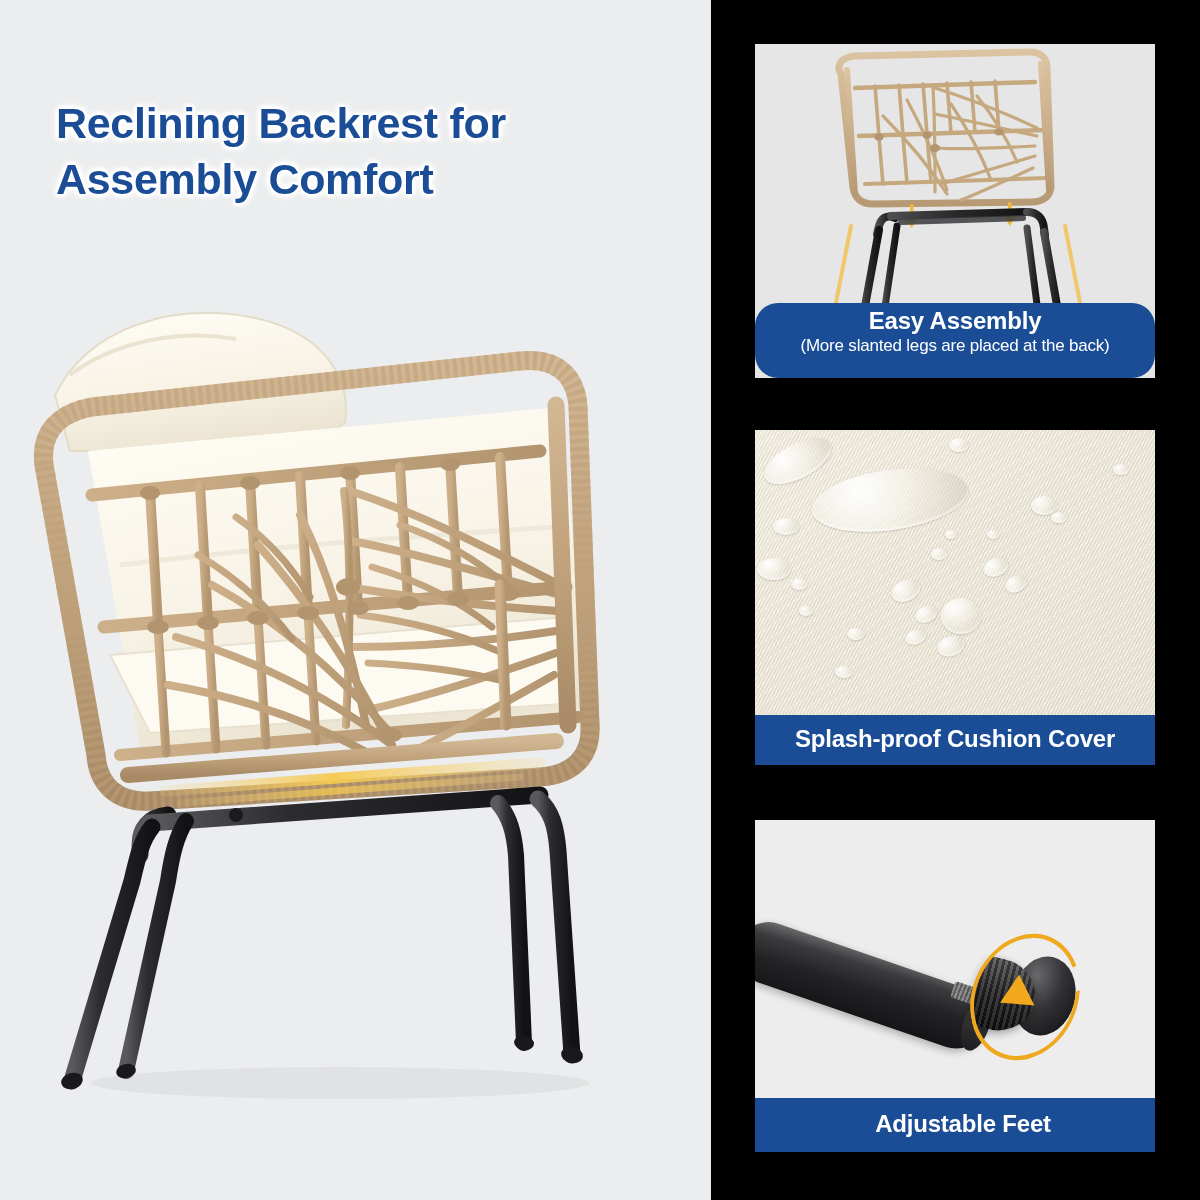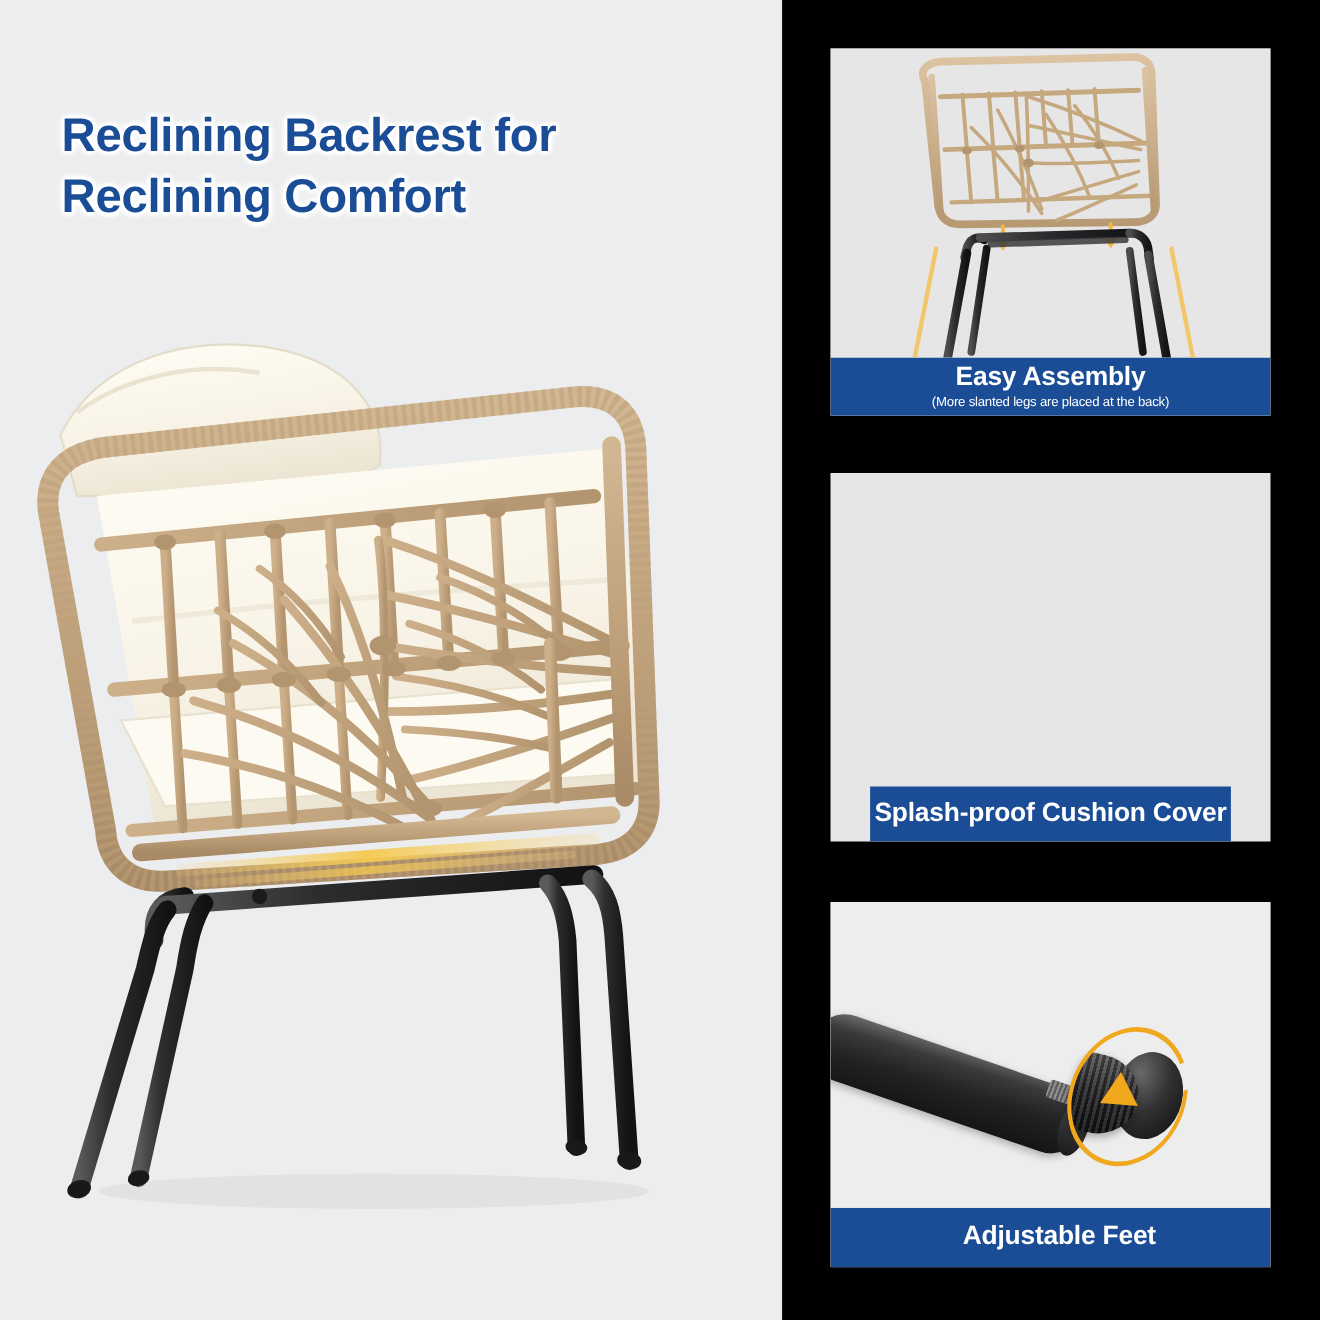--- a/index.html
+++ b/index.html
@@ -32,35 +32,35 @@
   .features {
     position:absolute; left:755px; top:0; width:400px; height:1200px;
   }
   .card {
     position:absolute; left:0; width:400px;
     background:#e5e5e5;
     display:flex; flex-direction:column;
     overflow:hidden;
   }
   .card-1 { top:44px;  height:334px; }
-  .card-2 { top:430px; height:335px;align-items:center; }
+  .card-2 { top:430px; height:335px; }
   .card-3 { top:820px; height:332px; }
 
   .card-media { position:relative; flex:1 1 auto; overflow:hidden; background:#e6e6e6; }
 
   .card-caption {
     background:#1a4d96;
     color:#ffffff;
     text-align:center;
     padding:6px 4px 8px 4px;
     flex:0 0 auto;
   }
   .cap-main { font-size:24px; font-weight:bold; line-height:1.15; letter-spacing:-0.2px; }
-  .cap-sub  { font-size:12px; font-weight:normal; line-height:1.2; margin-top:1px; letter-spacing:-0.2px; }
-  .card-1 .card-caption { padding:4px 4px 6px 4px; }
+  .cap-sub  { font-size:17px; font-weight:normal; line-height:1.2; margin-top:1px; letter-spacing:-0.2px; }
+  .card-1 .card-caption { padding:4px 4px 22px 4px;border-radius:23px; }
   .card-2 .card-caption { padding:10px 4px 12px 4px; }
   .card-3 .card-caption { padding:12px 4px 14px 20px; }
 
   
   .fabric {
     position:absolute; inset:0;
     background:
       repeating-linear-gradient(118deg, rgba(255,255,255,.55) 0 1px, rgba(205,198,180,.22) 1px 3px),
       linear-gradient(150deg, #f2ede0 0%, #ece6d6 45%, #e8e1cf 100%);
   }
@@ -124,21 +124,21 @@
 </style>
 </head>
 <body>
 
 <div class="canvas">
 
   <div class="hero">
 
     <div class="hero-title">
       <span class="ln">Reclining Backrest for</span>
-      <span class="ln">Reclining Comfort</span>
+      <span class="ln">Assembly Comfort</span>
     </div>
 
     <svg class="hero-chair" viewBox="0 0 710 880">
       <defs>
         <linearGradient id="wick" x1="0" y1="0" x2="0" y2="1">
           <stop offset="0%" stop-color="#d2b793"></stop>
           <stop offset="50%" stop-color="#c0a27c"></stop>
           <stop offset="100%" stop-color="#a88a66"></stop>
         </linearGradient>
         <linearGradient id="wick2" x1="0" y1="0" x2="1" y2="0">

